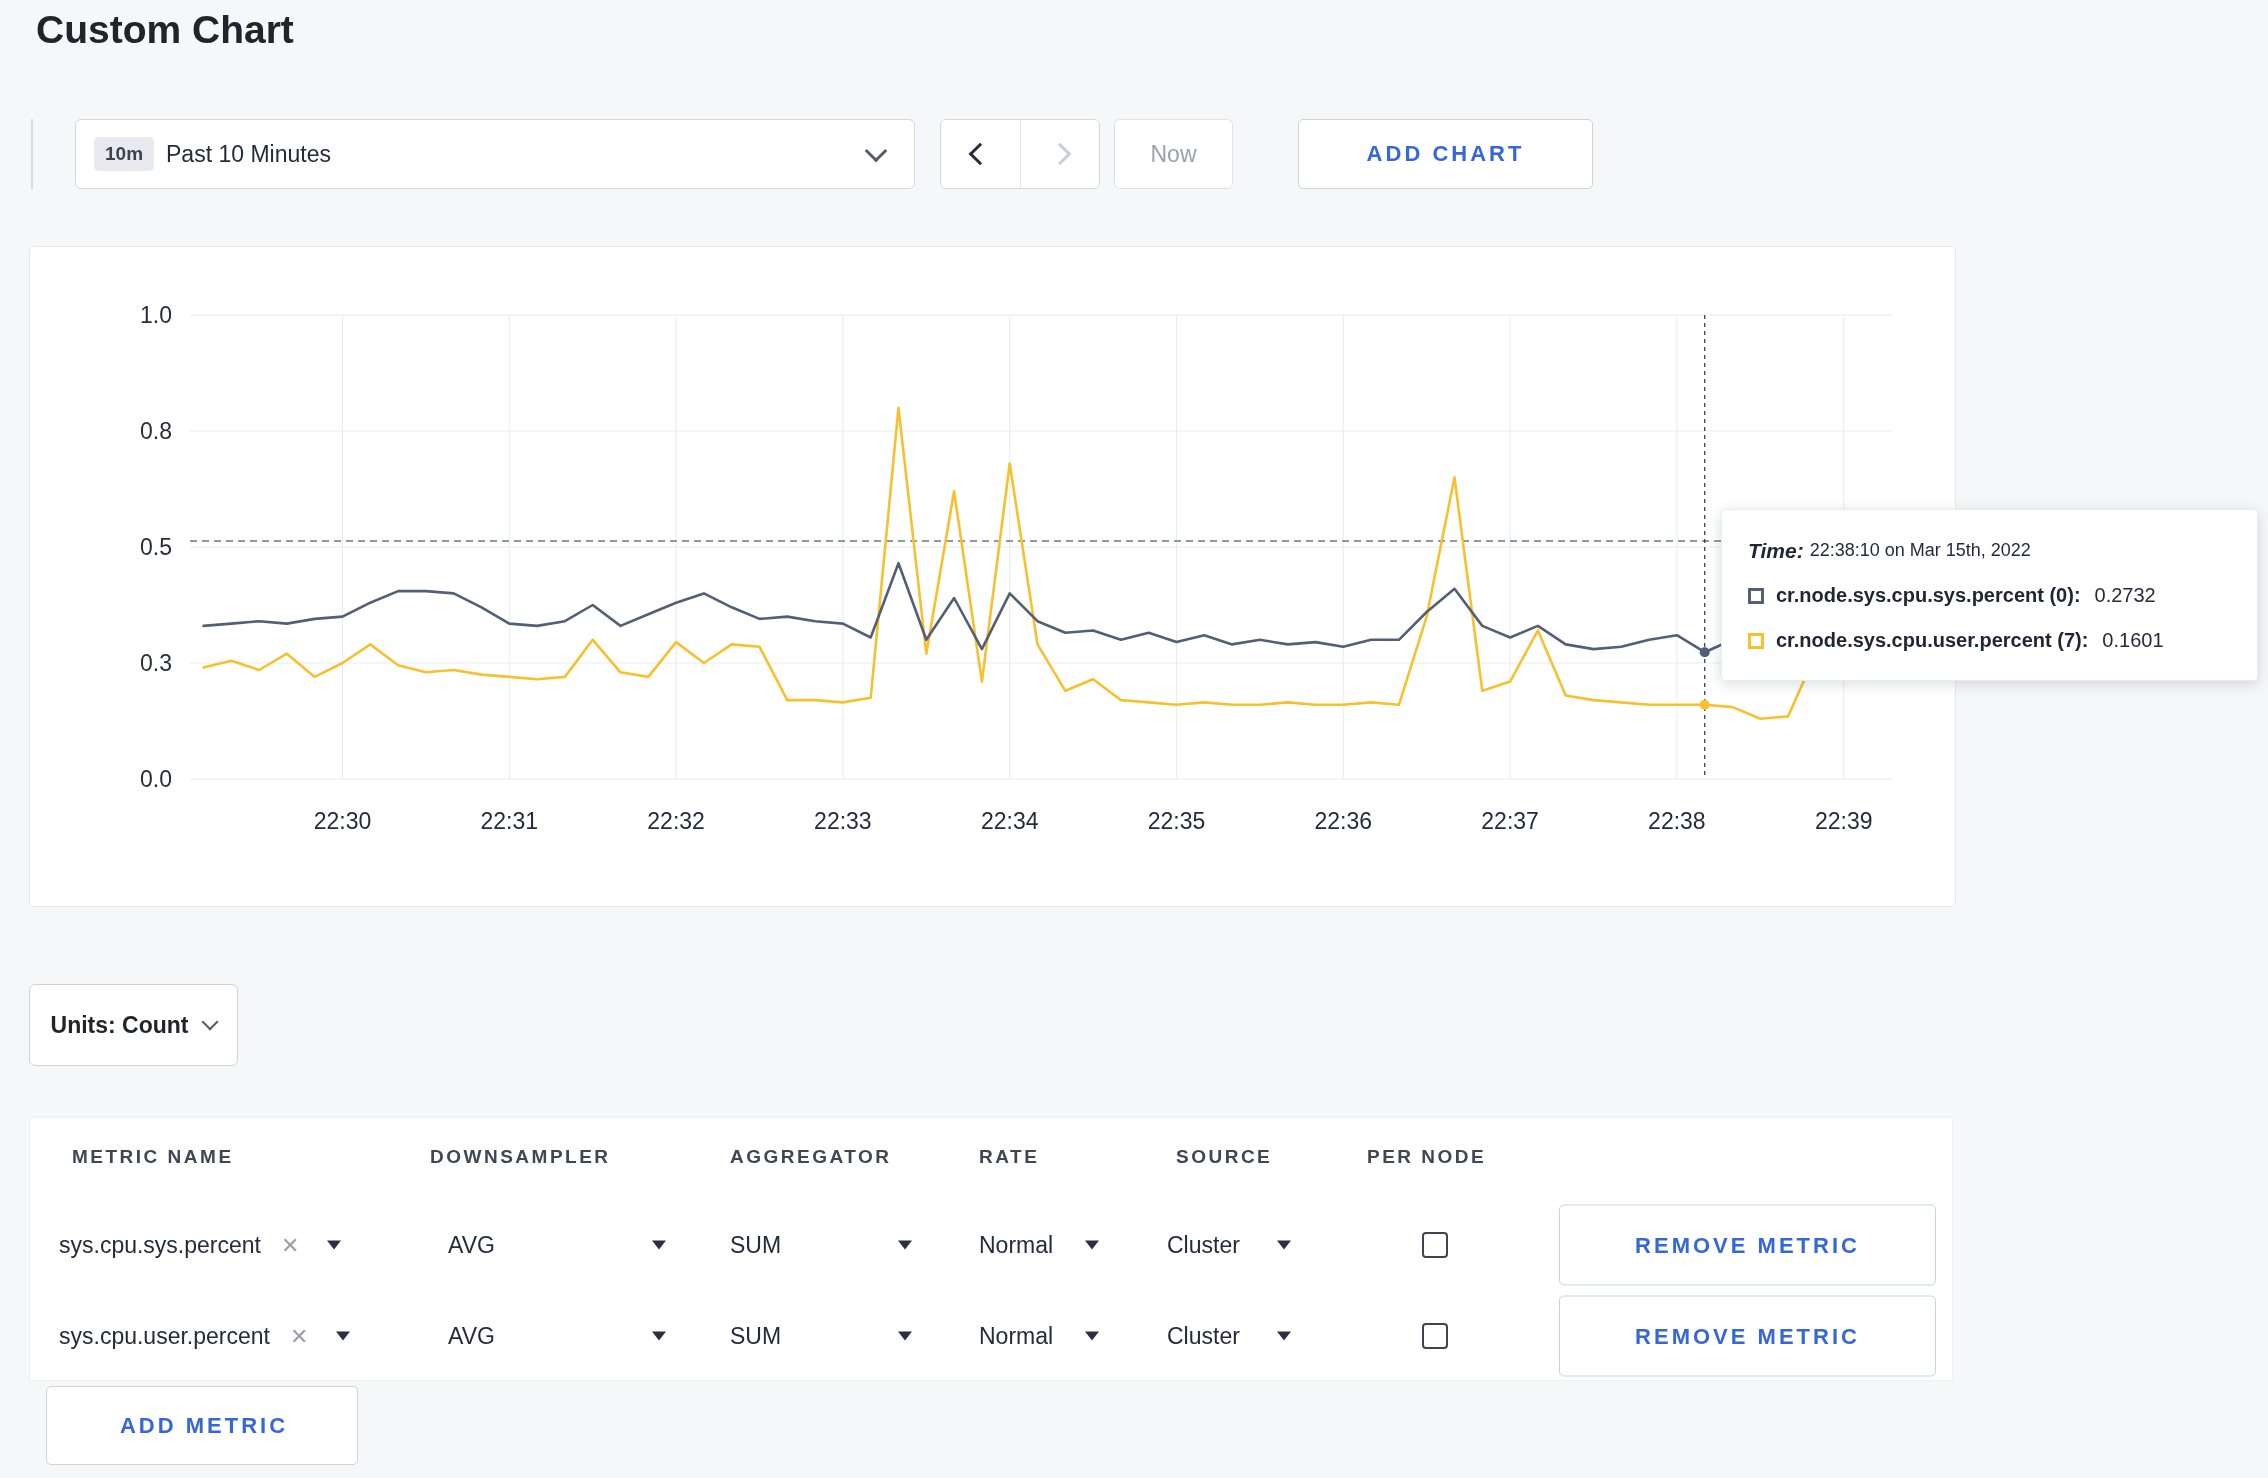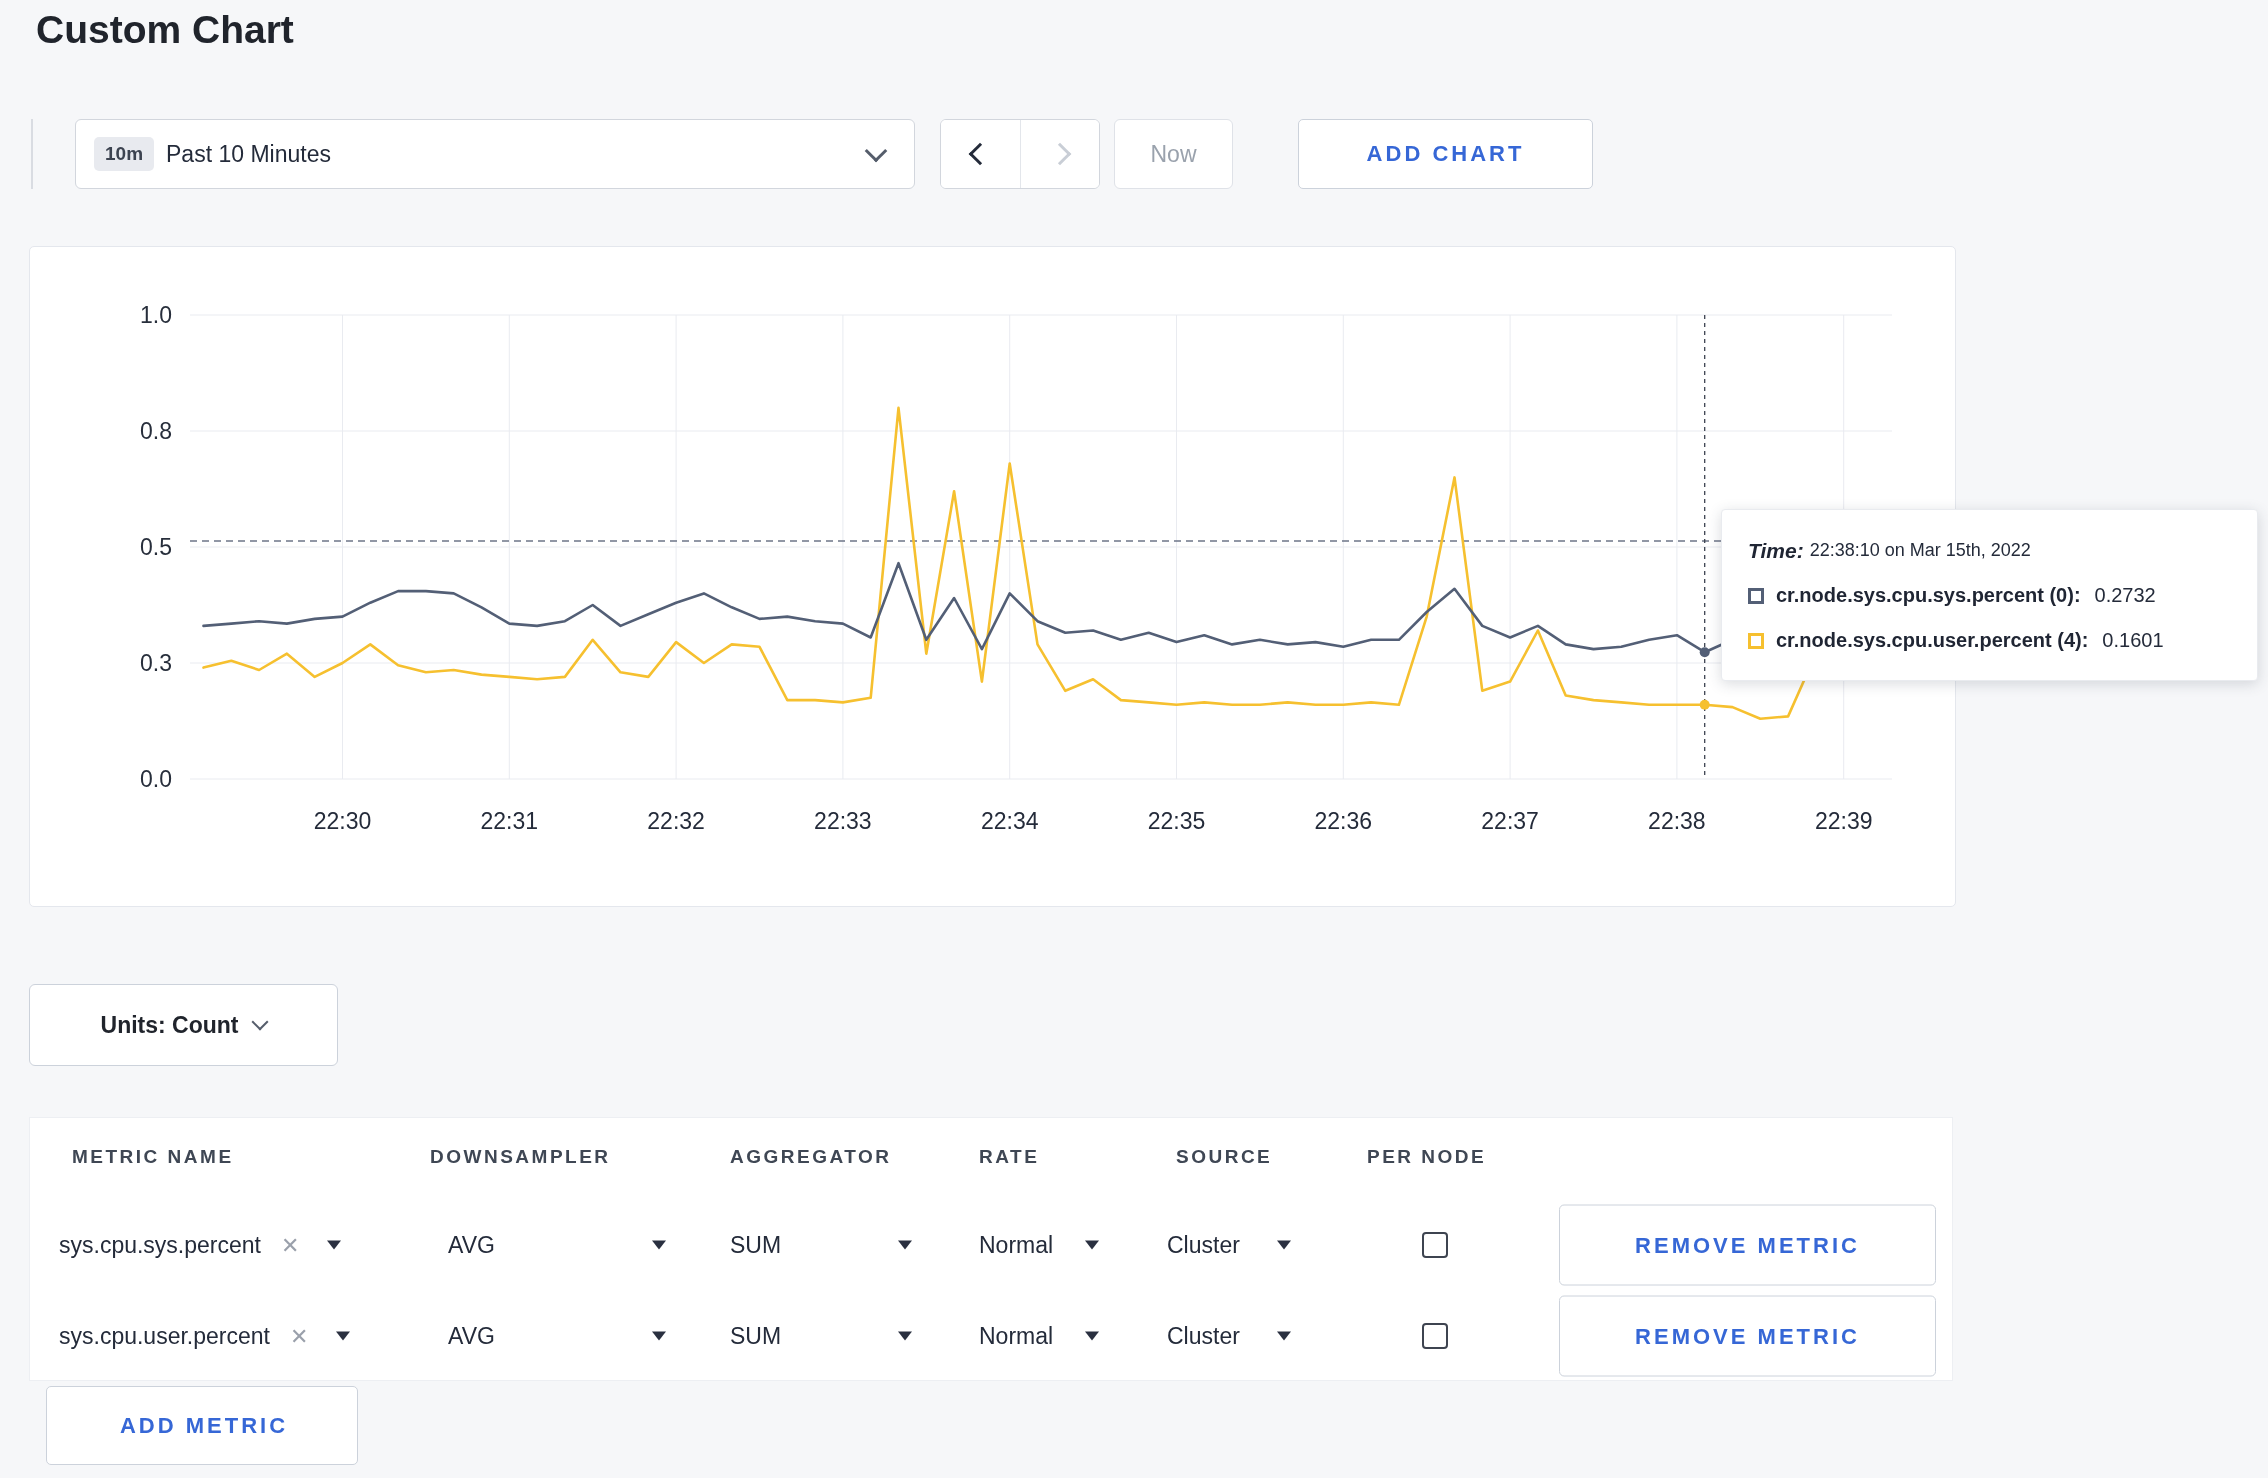--- a/index.html
+++ b/index.html
@@ -46,21 +46,21 @@
     padding:18px 26px;box-sizing:border-box;z-index:5;}
   .tooltip-row{height:45px;display:flex;align-items:center;font-size:20px;color:#242b3a;}
   .tooltip-time-label{font-weight:700;margin-right:6px;font-size:21px;color:#1f2533;font-style:italic;}
   .tooltip-time-value{font-size:18px;}
   .swatch{width:16px;height:16px;border:3px solid;background:#fff;box-sizing:border-box;margin-right:12px;flex:none;}
   .swatch-0{border-color:var(--series0,#535f76);}
   .swatch-1{border-color:var(--series1,#f6c02f);}
   .tooltip-metric{font-weight:700;margin-right:14px;color:#1f2533;}
 
   
-  .btn-units{position:absolute;left:29px;top:984px;width:309px;height:82px;background:#fff;
+  .btn-units{position:absolute;left:29px;top:984px;width:209px;height:82px;background:#fff;
     border:1px solid #ccd2db;border-radius:6px;display:flex;align-items:center;justify-content:center;
     gap:16px;font-size:23px;font-weight:700;color:#20242c;font-family:inherit;cursor:pointer;}
   .btn-units .chev{width:10px;height:10px;border-width:0 2.5px 2.5px 0;color:#555d6b;}
   .btn-remove-chart{position:absolute;left:310px;top:984px;width:362px;height:82px;}
 
   
   .metrics-panel{position:absolute;left:29px;top:1117px;width:1924px;height:264px;background:#fff;border:1px solid #edeff3;box-sizing:border-box;}
   .th{position:absolute;top:28px;font-size:19px;font-weight:600;letter-spacing:2.5px;color:#3f4754;text-transform:uppercase;}
   .th-metric{left:42px;} .th-downsampler{left:400px;} .th-aggregator{left:700px;}
   .th-rate{left:949px;} .th-source{left:1146px;} .th-pernode{left:1337px;}
@@ -156,21 +156,21 @@
       <span class="tooltip-time-label">Time:</span>
       <span class="tooltip-time-value">22:38:10 on Mar 15th, 2022</span>
     </div>
     <div class="tooltip-row">
       <span class="swatch swatch-0"></span>
       <span class="tooltip-metric">cr.node.sys.cpu.sys.percent (0):</span>
       <span class="tooltip-value">0.2732</span>
     </div>
     <div class="tooltip-row">
       <span class="swatch swatch-1"></span>
-      <span class="tooltip-metric">cr.node.sys.cpu.user.percent (4):</span>
+      <span class="tooltip-metric">cr.node.sys.cpu.user.percent (7):</span>
       <span class="tooltip-value">0.1601</span>
     </div>
   </div>
 
   <button class="btn-units">
     <span>Units: Count</span>
     <span class="chev chev-down"></span>
   </button>
 
 

